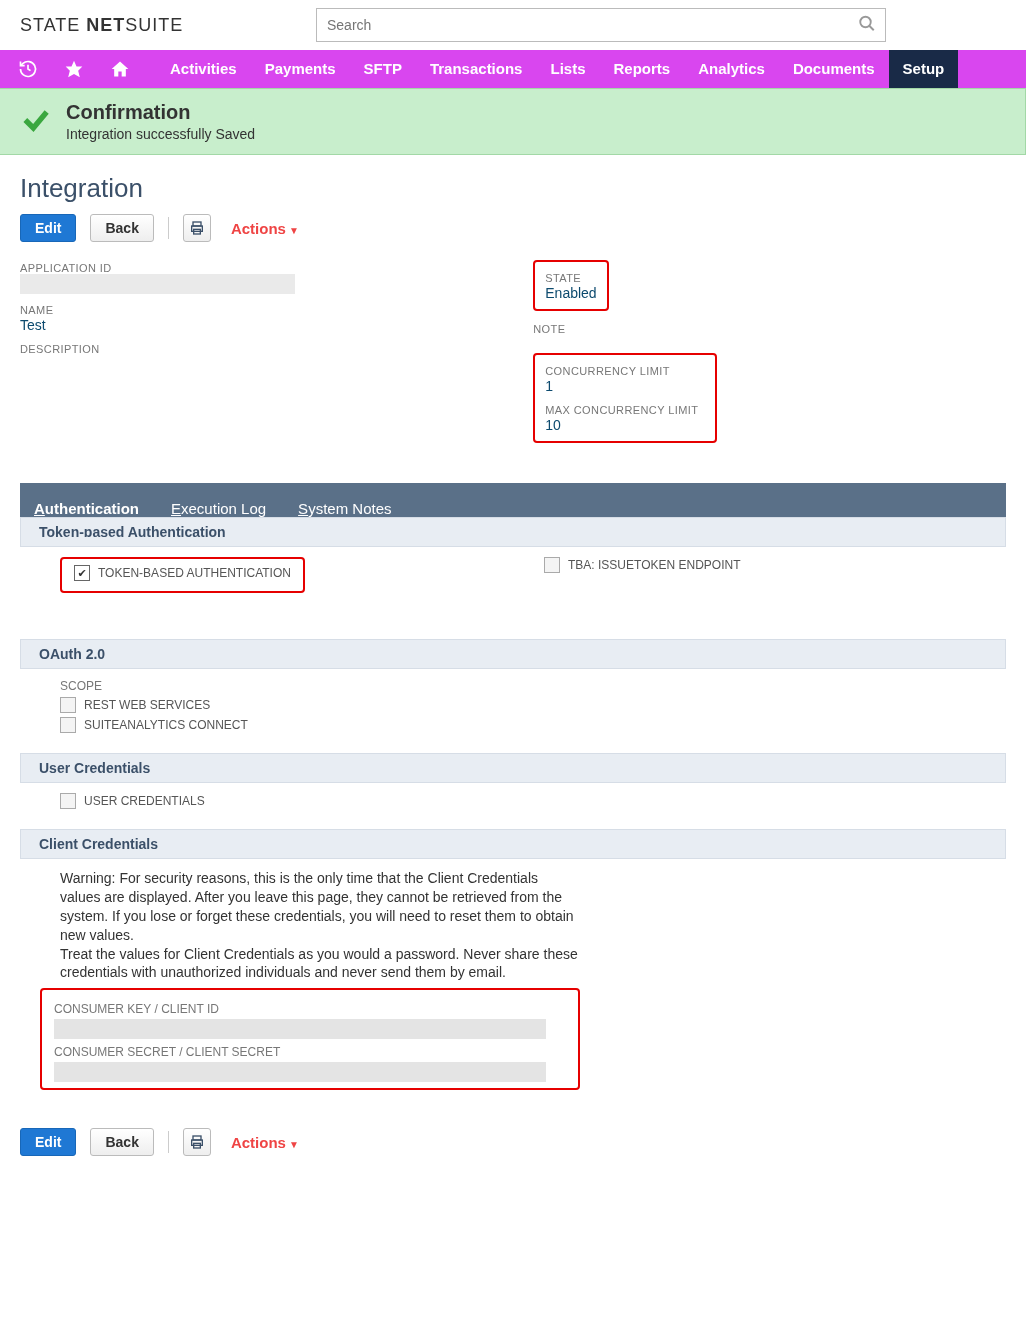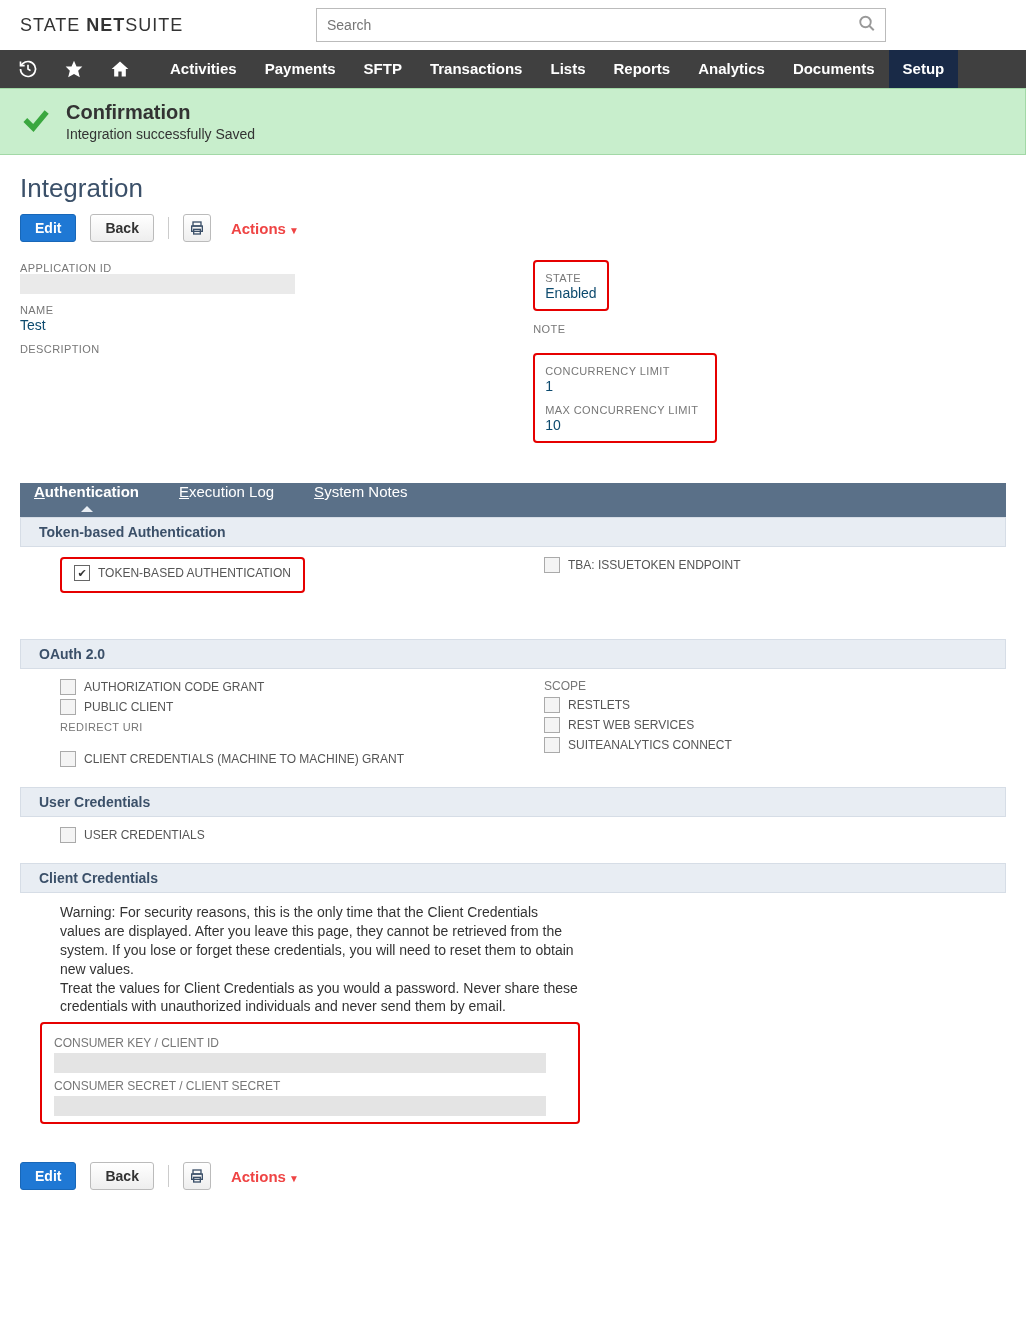--- a/index.html
+++ b/index.html
@@ -5,21 +5,21 @@
 * { box-sizing: border-box; margin: 0; padding: 0; }
 body { font-family: "Helvetica Neue", Helvetica, Arial, sans-serif; font-size: 13px; color: #333; background: #fff; width: 1026px; }
 .top-bar { display: flex; align-items: center; padding: 8px 20px; }
 .logo { font-family: Arial, sans-serif; letter-spacing: 1px; font-size: 18px; }
 .logo .oracle { font-weight: 400; }
 .logo .netsuite { font-weight: 300; }
 .logo .net { font-weight: 700; }
 .search-wrap { margin-left: auto; position: relative; margin-right: 120px; }
 .search-input { width: 570px; height: 34px; padding: 6px 36px 6px 10px; border: 1px solid #bbb; font-size: 14px; color: #555; margin-left: 21px; }
 .search-icon { position: absolute; right: 10px; top: 50%; transform: translateY(-50%); color: #999; }
-.main-nav { background: #404040; display: flex; align-items: center; height: 38px; padding: 0 18px; }
+.main-nav { background: #d946ef; display: flex; align-items: center; height: 38px; padding: 0 18px; }
 .nav-icons { display: flex; gap: 26px; margin-right: 26px; }
 .nav-icons span { color: #fff; cursor: pointer; display: inline-flex; }
 .nav-items { display: flex; gap: 0; }
 .nav-items .nav-item { color: #fff; font-size: 15px; padding: 0 14px; line-height: 38px; cursor: pointer; font-weight: 600; }
 .nav-items .nav-item.active { background: #192a47; }
 .confirm-bar { background: #c8eecc; border: 1px solid #a2d8a6; border-left: none; display: flex; align-items: center; padding: 12px 20px; margin-top: 0; }
 .confirm-check { color: #3aa73f; margin-right: 14px; }
 .confirm-title { font-size: 20px; font-weight: 700; color: #333; }
 .confirm-sub { font-size: 14px; color: #333; margin-top: 2px; }
 .page-body { padding: 18px 20px 24px 20px; }
@@ -32,21 +32,21 @@
 .print-icon { width: 28px; height: 28px; border: 1px solid #bbb; border-radius: 3px; display: inline-flex; align-items: center; justify-content: center; color: #3b5069; background: linear-gradient(#fff,#eee); cursor: pointer; }
 .actions { color: #ef4444; font-weight: 700; font-size: 15px; cursor: pointer; margin-left: 6px; }
 .actions .caret { font-size: 10px; margin-left: 3px; }
 .fields-grid { display: flex; gap: 40px; }
 .fields-col { flex: 0 0 48%; }
 .field-label { font-size: 11px; color: #777; text-transform: uppercase; letter-spacing: 0.4px; margin-top: 2px; }
 .field-value { font-size: 14px; color: #0c4a6e; margin-bottom: 10px; margin-top: 1px; }
 .grey-box { background: #eaeaea; height: 20px; width: 275px; }
 .red-box { border: 2.5px solid #e60000; border-radius: 4px; padding: 8px 10px; display: inline-block; }
 .red-box.wide { display: block; width: 184px; }
-.tabs { background: #5a7088; display: flex; align-items: flex-start; gap: 40px; padding: 0 14px; height: 34px; margin-top: 40px; position: relative; }
+.tabs { background: #5a7088; display: flex; align-items: flex-end; gap: 32px; padding: 0 14px; height: 34px; margin-top: 40px; position: relative; }
 .tab { color: #ffffff; font-size: 15px; cursor: pointer; font-weight: 400; position: relative; }
 .tab .ul { text-decoration: underline; }
 .tab.active { color: #fff; font-weight: 700; }
 .tab.active::after { content: ""; position: absolute; bottom: -12px; left: 50%; transform: translateX(-50%); border: 6px solid transparent; border-bottom-color: #e8edf3; }
 .subhead { background: #e8edf3; color: #3b5069; font-weight: 700; font-size: 14px; padding: 6px 18px; border: 1px solid #d6dde6; }
 .section { padding: 10px 18px 16px 40px; }
 .check-row { display: flex; align-items: center; gap: 8px; font-size: 12px; color: #555; text-transform: uppercase; margin-bottom: 4px; }
 .chk { width: 16px; height: 16px; border: 1px solid #aaa; background: #f4f4f4; display: inline-flex; align-items: center; justify-content: center; }
 .chk.checked { background: #fff; border-color: #666; }
 .chk.checked::after { content: "✔"; font-size: 11px; color: #333; }
@@ -190,40 +190,21 @@
       </div>
     </div>
   </div>
 
   <div style="height:30px"></div>
 
   <div class="subhead">OAuth 2.0</div>
   <div class="section">
     <div class="two-col">
       <div>
-        <div class="check-row">
-            <span class="chk"></span>
-            <span>AUTHORIZATION CODE GRANT</span>
-          </div>
-        <div class="check-row">
-            <span class="chk"></span>
-            <span>PUBLIC CLIENT</span>
-          </div>
-        <div class="field-label" style="margin-top:6px;margin-bottom:18px">REDIRECT URI</div>
-        <div class="check-row">
-            <span class="chk"></span>
-            <span>CLIENT CREDENTIALS (MACHINE TO MACHINE) GRANT</span>
-          </div>
-      </div>
-      <div>
         <div class="scope-label">SCOPE</div>
-        <div class="check-row">
-            <span class="chk"></span>
-            <span>RESTLETS</span>
-          </div>
         <div class="check-row">
             <span class="chk"></span>
             <span>REST WEB SERVICES</span>
           </div>
         <div class="check-row">
             <span class="chk"></span>
             <span>SUITEANALYTICS CONNECT</span>
           </div>
       </div>
     </div>

